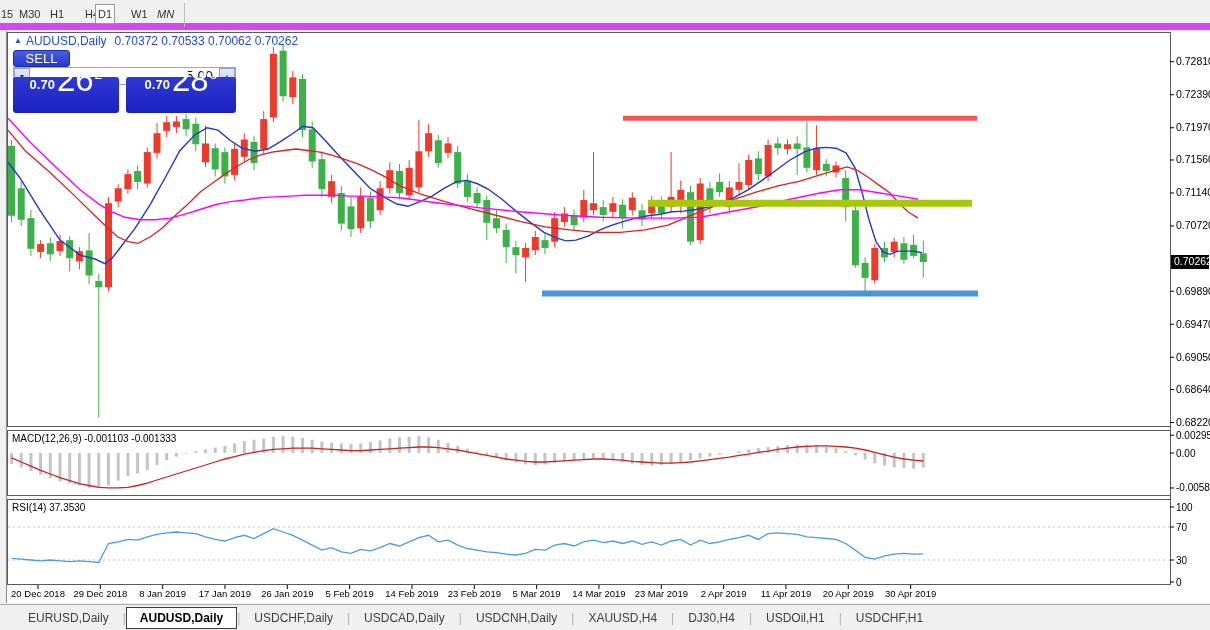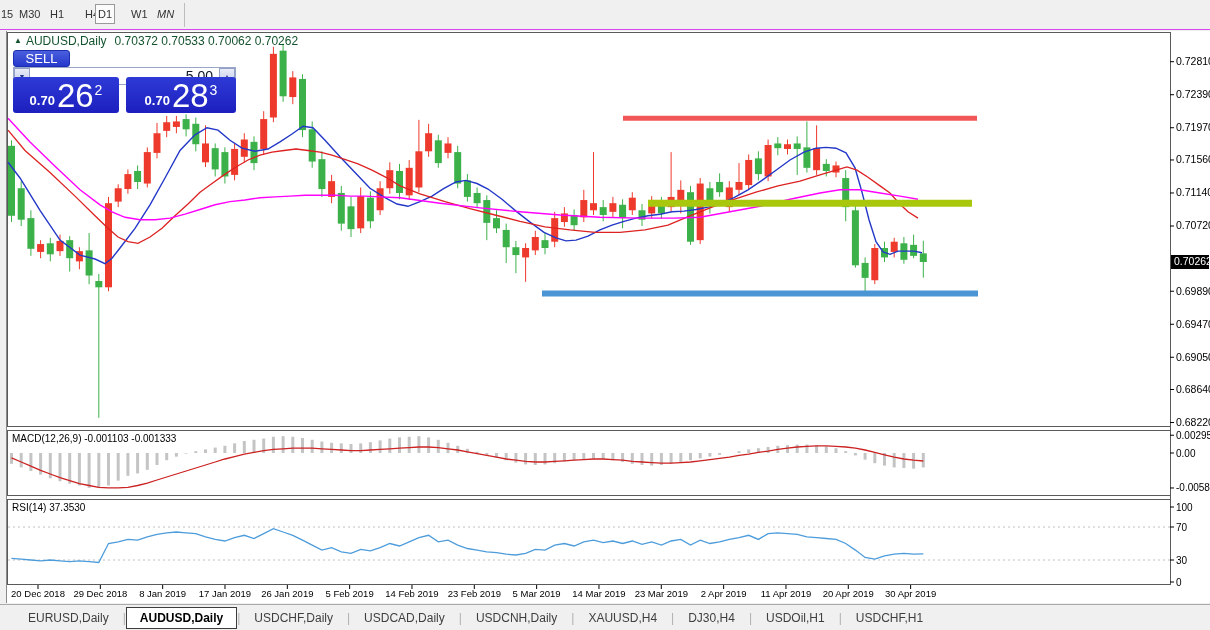--- a/index.html
+++ b/index.html
@@ -1,53 +1,53 @@
 <!DOCTYPE html>
 <html><head>
 <meta charset="utf-8">
 <style>
   * { margin:0; padding:0; box-sizing:border-box; }
   html,body { width:1210px; height:630px; overflow:hidden; background:#f0f0f0;
               font-family:"Liberation Sans", sans-serif; }
   
   .tf-bar { position:absolute; left:0; top:0; width:1210px; height:30px;
-            background:#f0f0f0; border-bottom:1px solid #d946ef; z-index:5; }
+            background:#f0f0f0; border-bottom:7px solid #d946ef; z-index:5; }
   .tf-item { position:absolute; top:6px; font-size:11px; color:#333; cursor:default;
              padding:2px 4px; }
   .tf-item.active { background:#fbfbfb; border:1px solid #9a9a9a; top:4px; padding:3px 2px; }
   .tf-sep { position:absolute; left:184px; top:3px; width:1px; height:24px; background:#bdbdbd; }
   
   .chart-window { position:absolute; left:0; top:31px; width:1210px; height:572px;
                   background:#fff; }
   .left-strip { position:absolute; left:0; top:31px; width:7px; height:572px;
                 background:#f0f0f0; border-right:1px solid #8a8a8a; z-index:4; }
   svg.chart-svg { position:absolute; left:0; top:0; z-index:1; }
   
   .quote-line { position:absolute; left:14px; top:34px; z-index:3; font-size:12px;
-                color:#14532d; white-space:nowrap; }
+                color:#1d4ed8; white-space:nowrap; }
   .quote-line .arr { font-size:8px; vertical-align:2px; margin-right:4px; }
   .quote-line .sym { margin-right:8px; }
   
   .trade-panel { position:absolute; left:13px; top:50px; width:223px; z-index:3; }
   .tp-row1 { display:flex; height:25px;flex-direction:column; }
   .tp-btn { border:1px solid #1b2db0; border-radius:3px; color:#fff; font-size:13px;
             background:linear-gradient(#4a5fdd,#2639cc); cursor:pointer;
             font-family:"Liberation Sans", sans-serif; }
   .tp-btn .u { border-bottom:1px solid #fff; padding-bottom:1px; }
   .tp-btn.sell { width:57px; margin-right:3px; }
   .tp-btn.buy  { width:38px; margin-left:3px; }
   .tp-spinner { display:flex; flex:1; border:1px solid #9aa6c8; background:#fff; }
   .tp-step { width:16px; background:linear-gradient(#e8ecf8,#c3cdea); border:1px solid #93a1c9;
              font-size:7px; color:#253a8a; cursor:pointer; }
   .tp-vol { flex:1; width:60px; border:none; outline:none; text-align:right; font-size:14px;
             padding-right:6px; color:#0f172a; font-family:"Liberation Sans", sans-serif; }
   .tp-row2 { display:flex; margin-top:2px; height:36px; }
   .tp-price { color:#fff; background:linear-gradient(#2e3ad6,#1c1fbe); border-radius:3px;
               display:flex; align-items:flex-end; justify-content:center; cursor:pointer;
-              padding-bottom:2px; }
+              padding-bottom:18px; }
   .tp-price.sell { width:106px; margin-right:7px; }
   .tp-price.buy  { width:110px; }
   .tp-price .small { font-size:13px; font-weight:bold; margin-right:2px; margin-bottom:3px; }
   .tp-price .big { font-size:33px; line-height:30px; }
   .tp-price .sup { font-size:14px; margin-bottom:13px; margin-left:1px; }
   
   .ind-label { position:absolute; z-index:3; font-size:10px; color:#000; }
   #macd-label { left:12px; top:433px; }
   #rsi-label  { left:12px; top:502px; }
   

